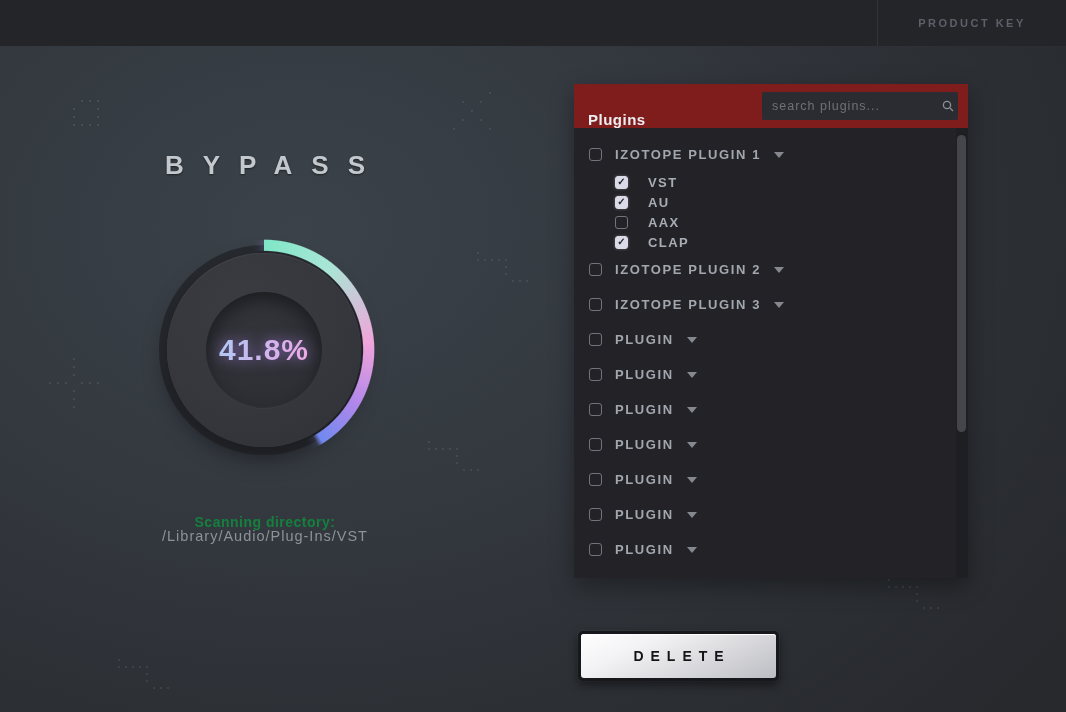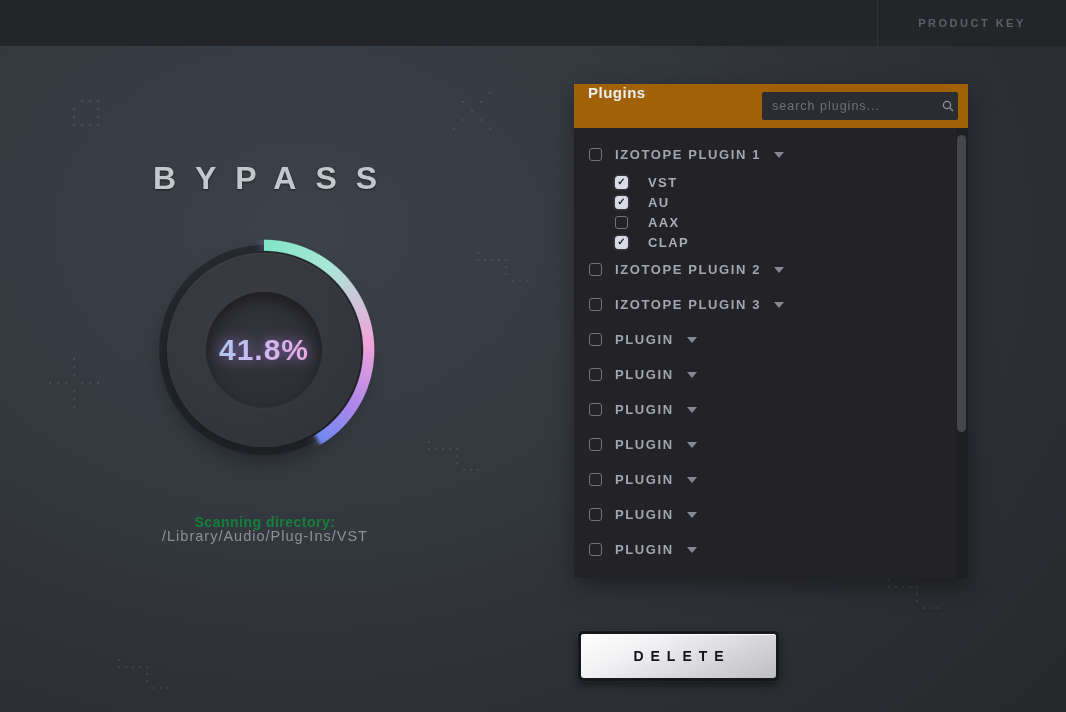--- a/index.html
+++ b/index.html
@@ -22,23 +22,23 @@
     width:189px; display:flex; align-items:center; justify-content:center;
     border-left:1px solid rgba(255,255,255,0.07);
   }
   .product-key {
     font-size:11px; font-weight:bold; letter-spacing:2.5px; color:#5d6069;
     cursor:pointer;
   }
 
   
   .app-title {
-    position:absolute; left:0; top:160px; width:530px;
+    position:absolute; left:0; top:150px; width:530px;
     text-align:center;
-    font-size:32px; font-weight:bold; letter-spacing:19px; text-indent:19px;
+    font-size:26px; font-weight:bold; letter-spacing:19px; text-indent:19px;
     color:#c3c7ce;
     text-shadow:0 1px 2px rgba(0,0,0,0.5);
   }
 
   .ring-wrap { position:absolute; left:152px; top:238px; width:224px; height:224px; }
   .ring-donut {
     position:absolute; left:15px; top:15px; width:194px; height:194px;
     border-radius:50%;
     background:radial-gradient(circle at 40% 30%, #3b3c42 0%, #36373d 55%, #303137 100%);
     box-shadow:
@@ -85,22 +85,22 @@
     font-size:14.5px; letter-spacing:1px; color:#8d9199;
   }
 
   
   .panel {
     position:absolute; left:574px; top:84px; width:394px; height:494px;
     background:#232327;
     box-shadow:0 8px 22px rgba(0,0,0,0.35);
   }
   .panel-header {
-    position:relative; height:44px; background:#a16207;
-    display:flex; align-items:flex-start; padding:0 10px 0 14px;
+    position:relative; height:44px; background:#7f1d1d;
+    display:flex; align-items:flex-end; padding:0 10px 0 14px;
   }
   .panel-title { font-size:15px; font-weight:bold; letter-spacing:0.5px; color:#eceef2; }
   .search-box {
     position:absolute; right:10px; top:8px; width:196px; height:28px;
     background:#2b2c31; border-radius:2px;
     display:flex; align-items:center;
   }
   .search-input {
     flex:1; height:100%; background:transparent; border:none; outline:none;
     padding:0 4px 0 10px; font-family:"Liberation Sans",sans-serif;

